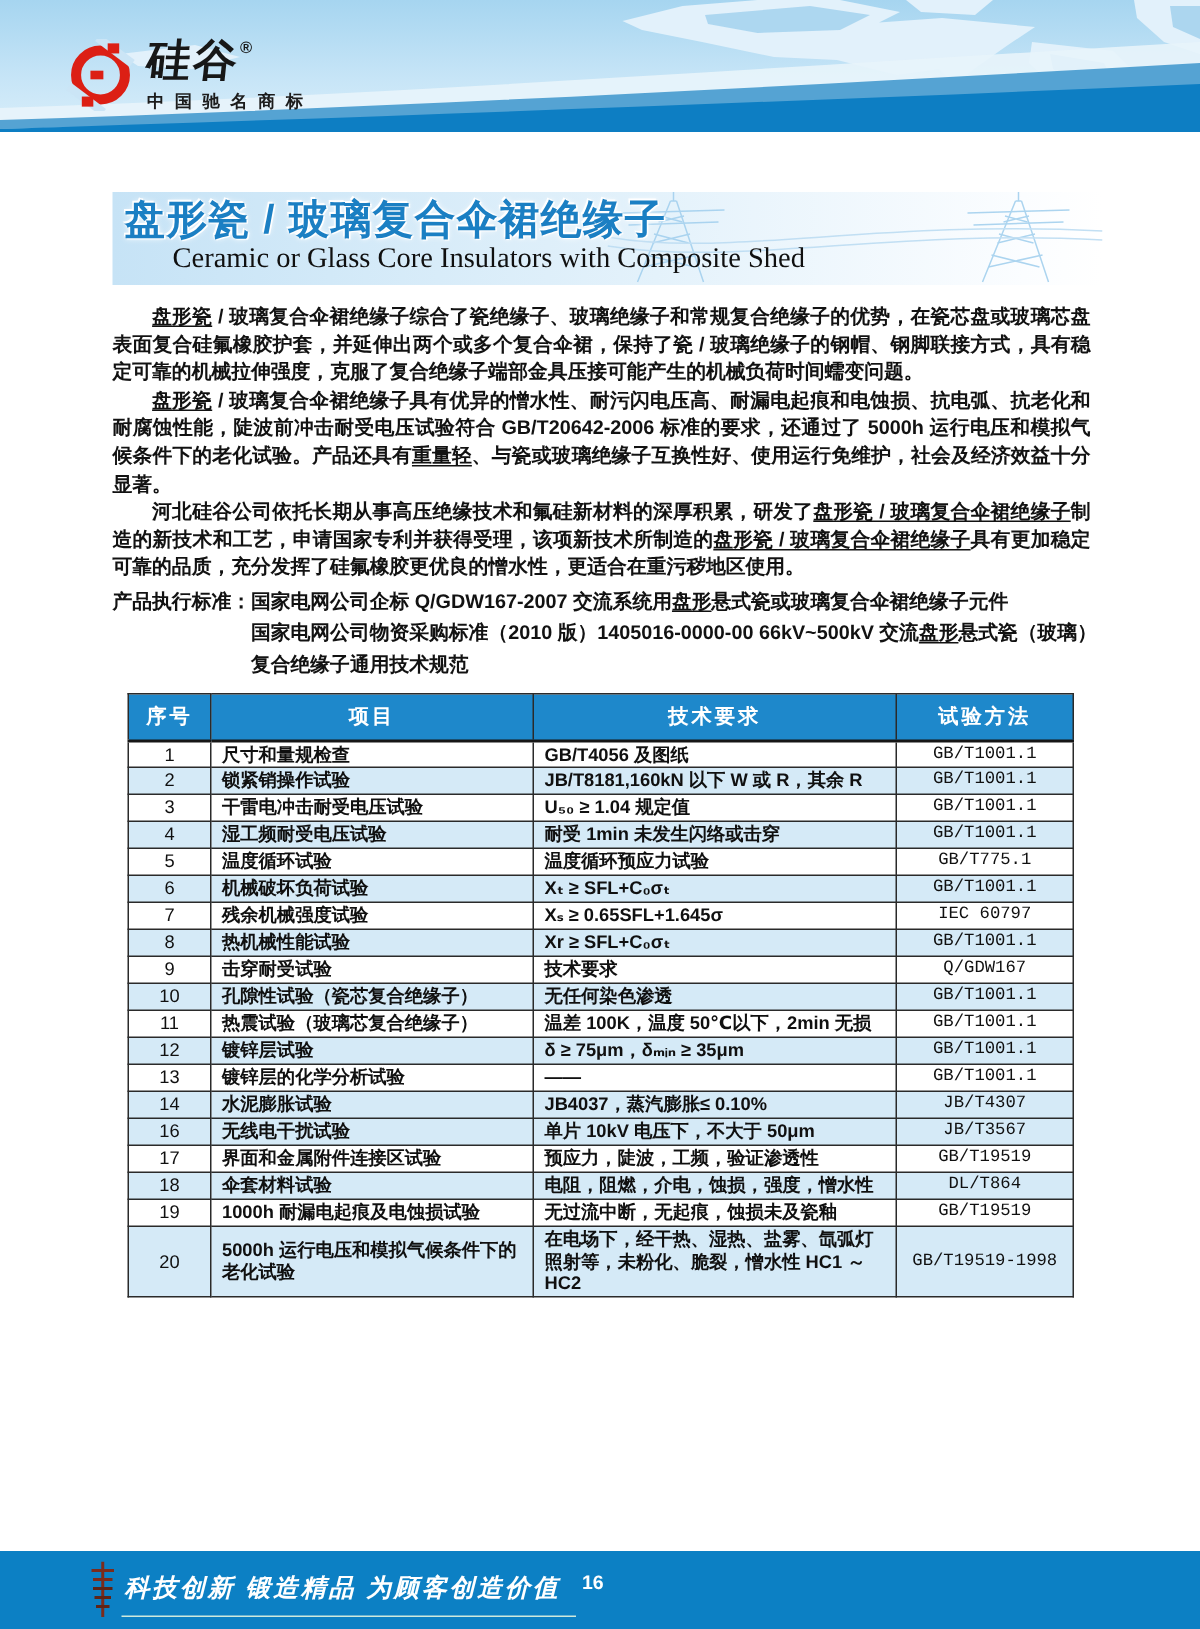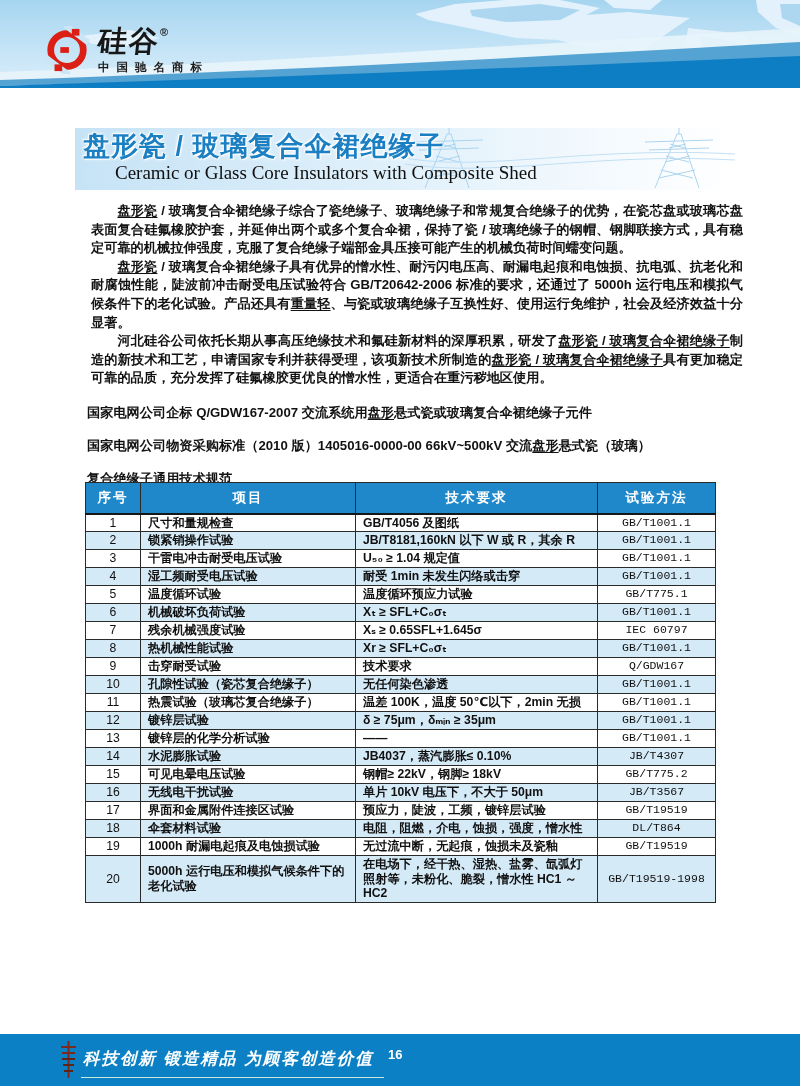--- a/index.html
+++ b/index.html
@@ -38,39 +38,39 @@
     white-space:nowrap;
   }
   .title-en {
     position:absolute; left:8px; top:34px;
     font-family:"Liberation Serif","DejaVu Serif",serif;
     font-size:19px; color:#101010; white-space:nowrap;margin-left:32px;
   }
 
   
   .intro {
-    position:absolute; left:91px; top:202px; width:652px;
+    position:absolute; left:75px; top:202px; width:652px;
     font-size:13.2px; line-height:18.6px; font-weight:600; color:#121212;
     text-align:justify;
   }
   .intro p { margin:0; text-indent:2em; }
   .u { text-decoration:underline; text-underline-offset:2px; }
 
   .standards {
     position:absolute; left:75px; top:390px; width:660px;
     font-size:13.2px; line-height:21px; font-weight:600; color:#121212;
     display:flex;
   }
   .standards-label { white-space:nowrap; }
   .standards-lines { flex:1; }
-  .standards-lines div { margin:12px; }
+  .standards-lines div { margin:0; }
 
   
   .spec-table {
-    position:absolute; left:85px; top:482px; width:630px;
+    position:absolute; left:85px; top:462px; width:630px;
     border-collapse:collapse; table-layout:fixed;
     font-size:12.2px; color:#101010;padding-left:32px;
   }
   .spec-table th {
     background:#1e88cb; color:#ffffff; font-size:13.5px; font-weight:700;
     height:31px; border:1px solid #2a2a2a; border-bottom:2px solid #161616;
     letter-spacing:2px;
   }
   .spec-table td {
     border:1px solid #2a2a2a; padding:1px 7px; height:18px; line-height:14.5px;
@@ -174,20 +174,21 @@
     <div class="title-en">Ceramic or Glass Core Insulators with Composite Shed</div>
   </div>
 
   <div class="intro">
       <p><span class="u">盘形瓷</span><span> / 玻璃复合伞裙绝缘子综合了瓷绝缘子、玻璃绝缘子和常规复合绝缘子的优势，在瓷芯盘或玻璃芯盘表面复合硅氟橡胶护套，并延伸出两个或多个复合伞裙，保持了瓷 / 玻璃绝缘子的钢帽、钢脚联接方式，具有稳定可靠的机械拉伸强度，克服了复合绝缘子端部金具压接可能产生的机械负荷时间蠕变问题。</span></p>
       <p><span class="u">盘形瓷</span><span> / 玻璃复合伞裙绝缘子具有优异的憎水性、耐污闪电压高、耐漏电起痕和电蚀损、抗电弧、抗老化和耐腐蚀性能，陡波前冲击耐受电压试验符合 GB/T20642-2006 标准的要求，还通过了 5000h 运行电压和模拟气候条件下的老化试验。产品还具有</span><span class="u">重量轻</span><span>、与瓷或玻璃绝缘子互换性好、使用运行免维护，社会及经济效益十分显著。</span></p>
       <p><span>河北硅谷公司依托长期从事高压绝缘技术和氟硅新材料的深厚积累，研发了</span><span class="u">盘形瓷 / 玻璃复合伞裙绝缘子</span><span>制造的新技术和工艺，申请国家专利并获得受理，该项新技术所制造的</span><span class="u">盘形瓷 / 玻璃复合伞裙绝缘子</span><span>具有更加稳定可靠的品质，充分发挥了硅氟橡胶更优良的憎水性，更适合在重污秽地区使用。</span></p>
     </div>
 
   <div class="standards">
+    <div class="standards-label">产品执行标准：</div>
     <div class="standards-lines">
         <div><span>国家电网公司企标 Q/GDW167-2007 交流系统用</span><span class="u">盘形</span><span>悬式瓷或玻璃复合伞裙绝缘子元件</span></div>
         <div><span>国家电网公司物资采购标准（2010 版）1405016-0000-00 66kV~500kV 交流</span><span class="u">盘形</span><span>悬式瓷（玻璃）</span></div>
         <div><span>复合绝缘子通用技术规范</span></div>
       </div>
   </div>
 
   <table class="spec-table">
     <colgroup>
       <col style="width:55px">
@@ -281,36 +282,30 @@
           <td class="item">镀锌层的化学分析试验</td>
           <td class="req">——</td>
           <td class="method">GB/T1001.1</td>
         </tr>
         <tr class="alt">
           <td class="c">14</td>
           <td class="item">水泥膨胀试验</td>
           <td class="req">JB4037，蒸汽膨胀≤ 0.10%</td>
           <td class="method">JB/T4307</td>
         </tr>
-        <tr>
-          <td class="c">15</td>
-          <td class="item">可见电晕电压试验</td>
-          <td class="req">钢帽≥ 22kV，钢脚≥ 18kV</td>
-          <td class="method">GB/T775.2</td>
-        </tr>
         <tr class="alt">
           <td class="c">16</td>
           <td class="item">无线电干扰试验</td>
           <td class="req">单片 10kV 电压下，不大于 50μm</td>
           <td class="method">JB/T3567</td>
         </tr>
         <tr>
           <td class="c">17</td>
           <td class="item">界面和金属附件连接区试验</td>
-          <td class="req">预应力，陡波，工频，镀锌层试验</td>
+          <td class="req">预应力，陡波，工频，验证渗透性</td>
           <td class="method">GB/T19519</td>
         </tr>
         <tr class="alt">
           <td class="c">18</td>
           <td class="item">伞套材料试验</td>
           <td class="req">电阻，阻燃，介电，蚀损，强度，憎水性</td>
           <td class="method">DL/T864</td>
         </tr>
         <tr>
           <td class="c">19</td>

